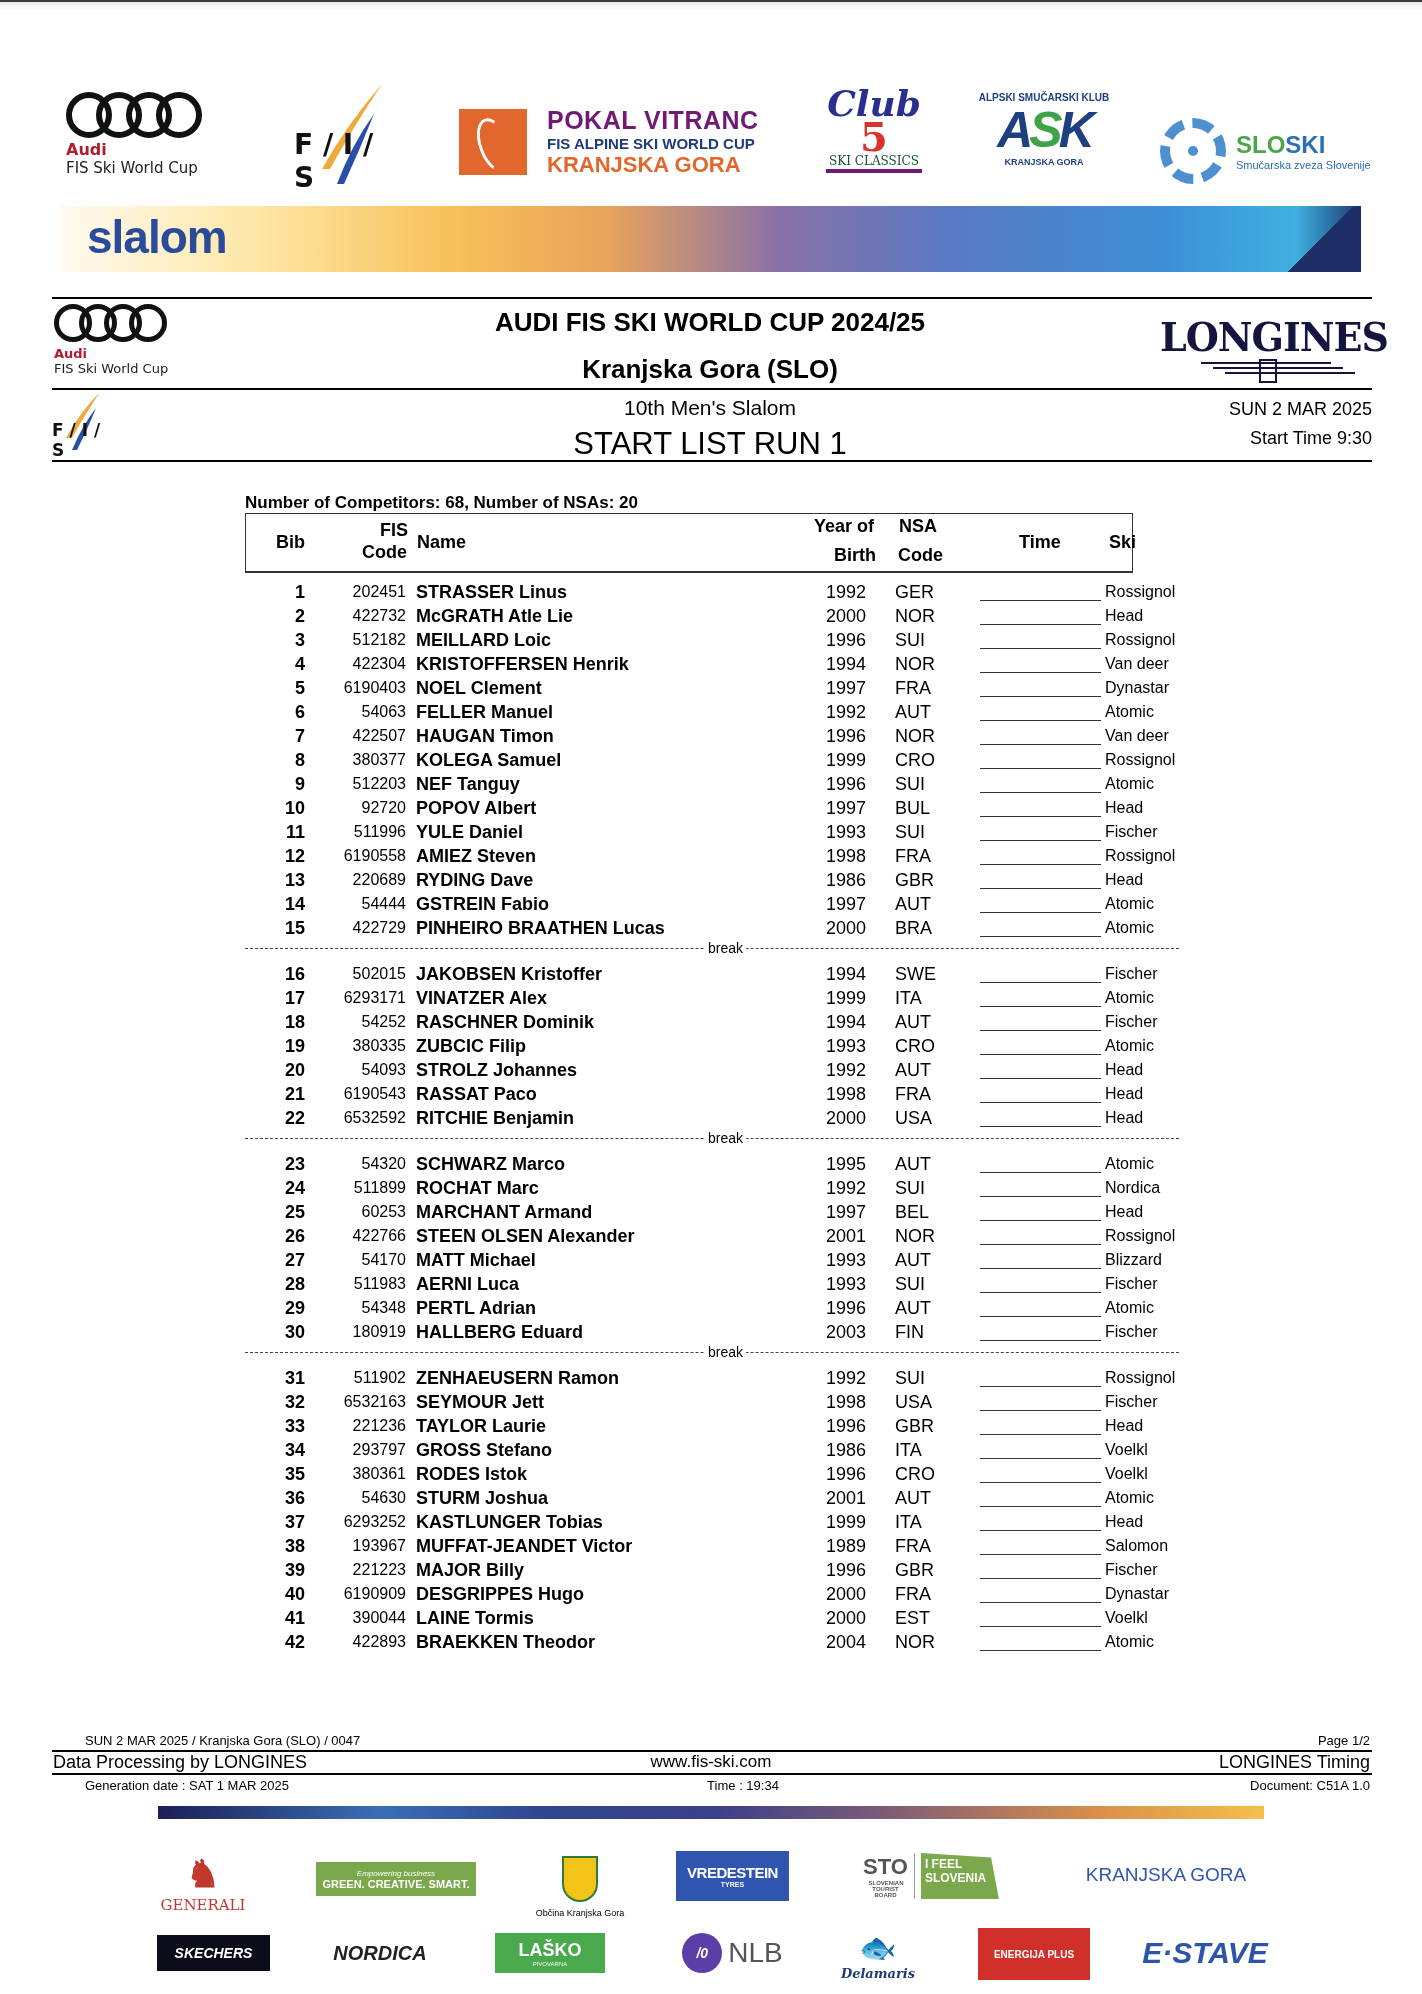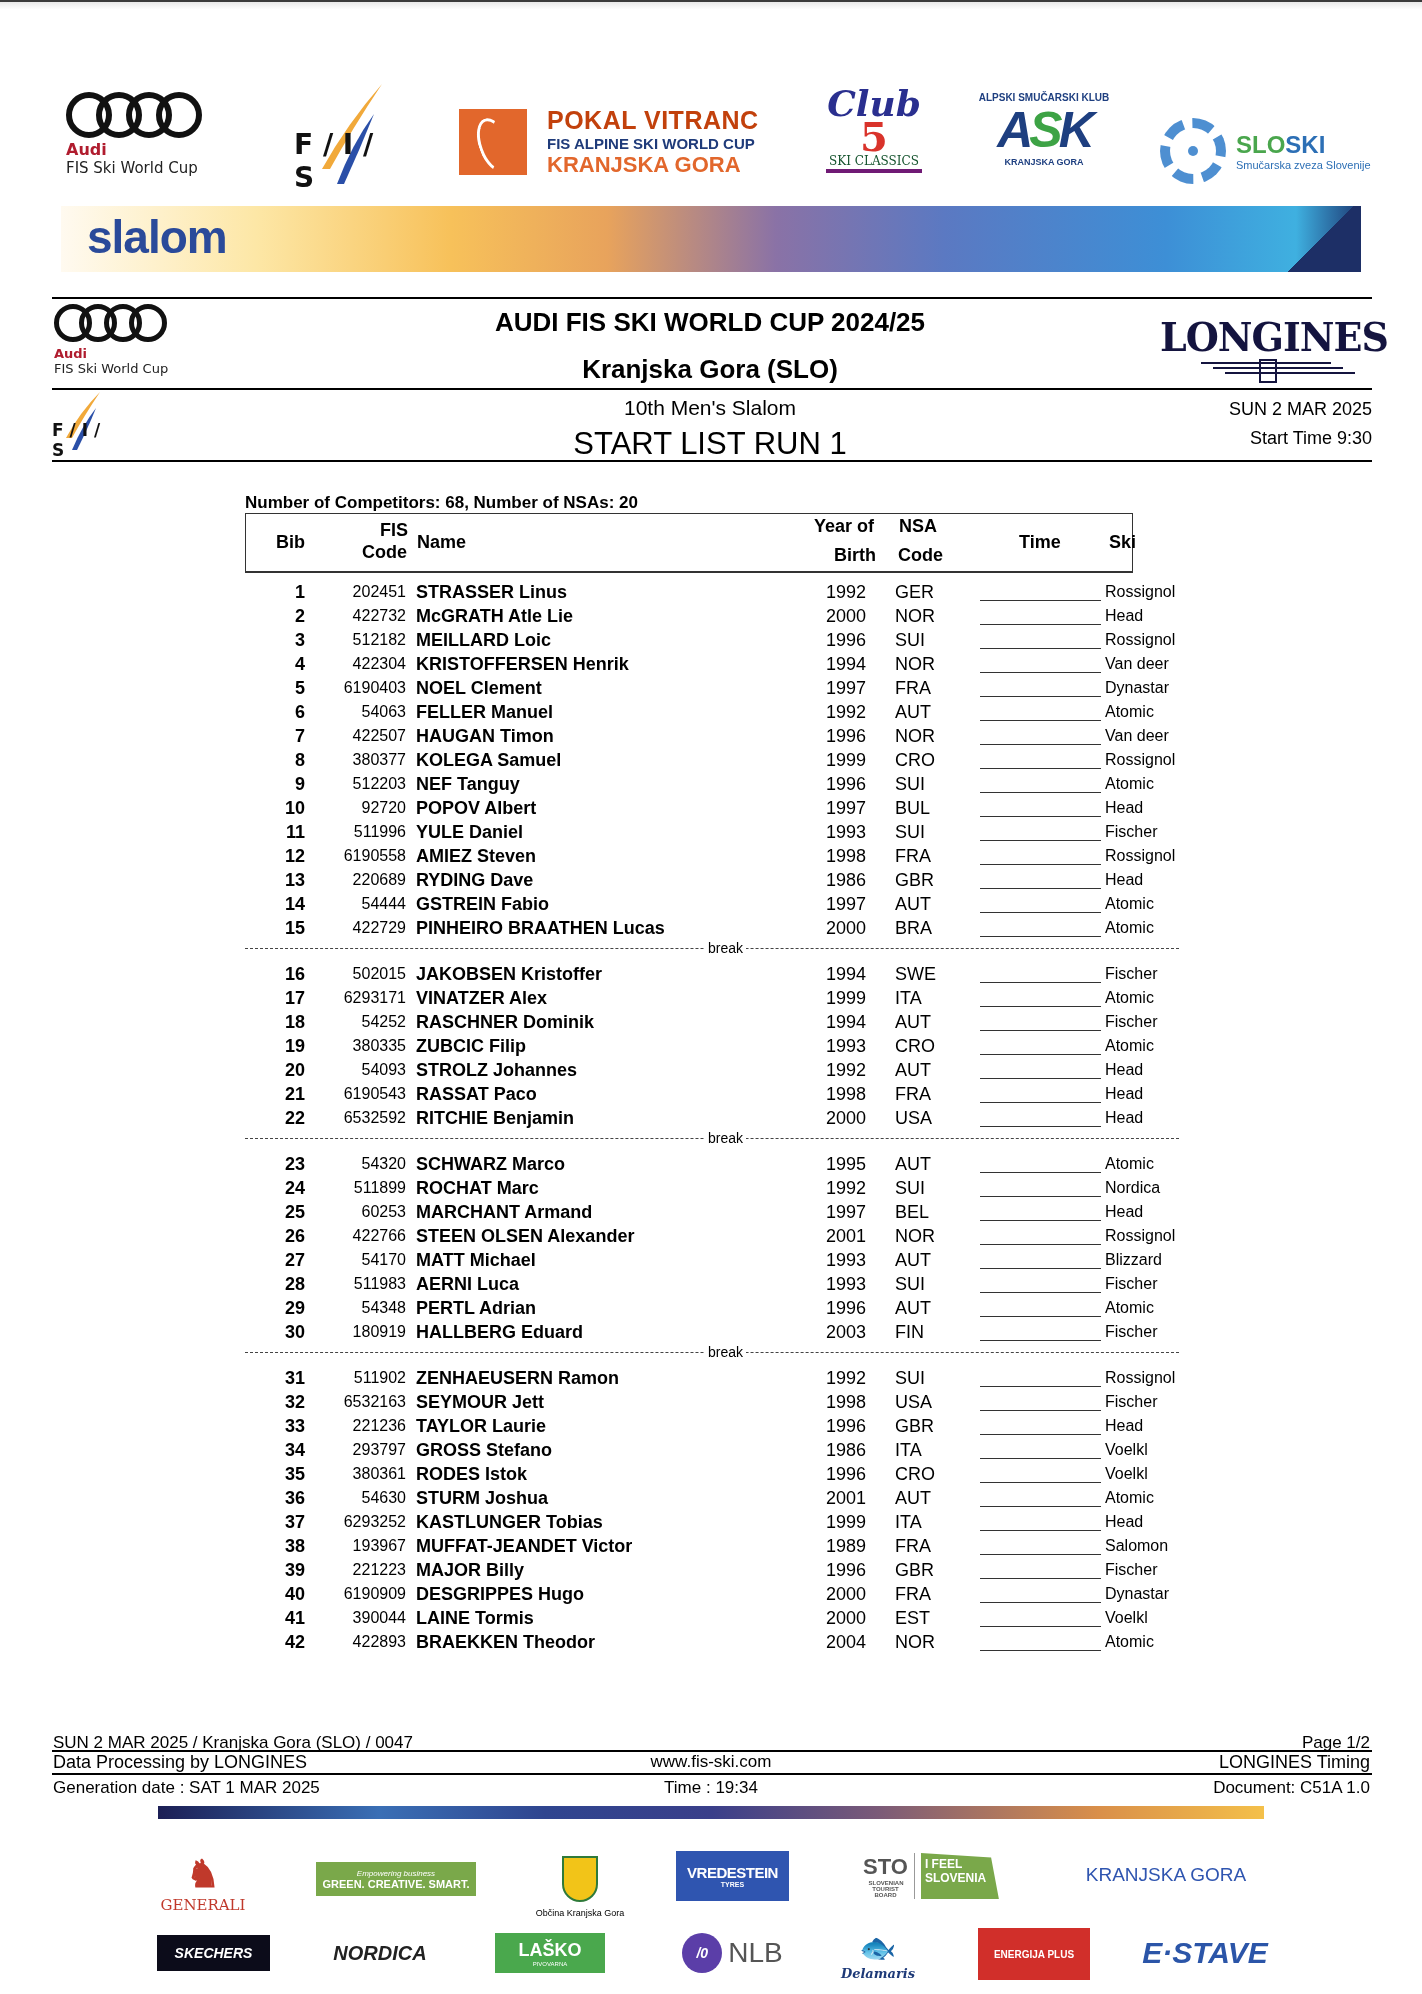--- a/index.html
+++ b/index.html
@@ -10,21 +10,21 @@
 
   
   .abs { position: absolute; }
   .audi-rings { display: flex; }
   .ring { width: 46px; height: 46px; border: 6px solid #111; border-radius: 50%; margin-right: -16px; }
   .audi-word { color: #b01c2e; font-weight: bold; font-size: 16px; font-family: "DejaVu Sans", sans-serif; }
   .audi-sub { color: #222; font-size: 15px; font-family: "DejaVu Sans", sans-serif; }
   .fis-logo { font-weight: bold; font-family: "DejaVu Sans", sans-serif; color: #111; }
   .pokal-box { width: 68px; height: 66px; background: #e2672c; position: relative; overflow: hidden; }
   .pokal-box::after { content: ""; position: absolute; left: 20px; top: 8px; width: 24px; height: 50px; border: 3px solid #fff; border-radius: 50%; border-right-color: transparent; border-bottom-color: transparent; transform: rotate(-20deg); }
-  .pokal-title { color: #c2410c; font-weight: bold; font-size: 25px; letter-spacing: 0.5px; }
+  .pokal-title { color: #701a75; font-weight: bold; font-size: 25px; letter-spacing: 0.5px; }
   .pokal-sub { color: #1f3b7a; font-weight: bold; font-size: 15px; }
   .pokal-bot { color: #e2672c; font-weight: bold; font-size: 22px; }
   .club5 { text-align: center; font-family: "DejaVu Serif", serif; }
   .club5 .c { color: #2a2f8f; font-style: italic; font-size: 36px; font-weight: bold; line-height: 34px; }
   .club5 .five { color: #d9332b; font-size: 40px; font-weight: bold; line-height: 34px; }
   .club5 .sc { font-size: 12px; color: #14532d; border-bottom: 4px solid #701a75; padding-bottom: 1px; }
   .ask { text-align: center; color: #1e3f80; font-weight: bold; }
   .ask .t { font-size: 10px; }
   .ask .m { font-size: 50px; line-height: 54px; font-style: italic; letter-spacing: -4px; }
   .ask .m span { color: #3da345; }
@@ -60,21 +60,21 @@
   .row .name { position: absolute; left: 171px; font-weight: bold; }
   .row .yob { position: absolute; left: 581px; width: 40px; text-align: right; }
   .row .nsa { position: absolute; left: 650px; }
   .row .time { position: absolute; left: 735px; top: 18px; width: 121px; height: 0; border-bottom: 1.6px solid #333; }
   .row .ski { position: absolute; left: 860px; font-size: 16px; top: 1px; }
   .brk { position: relative; height: 22px; }
   .brk .line { position: absolute; left: 0; right: 0; top: 6px; border-top: 1.4px dashed #444; }
   .brk .lbl { position: absolute; left: 460px; top: -2px; background: #fff; font-size: 14px; padding: 0 3px; }
 
   
-  .foot-s { position: absolute; font-size: 17px; }
+  .foot-s { position: absolute; font-size: 13px; margin-left: 32px; }
   .foot-m { position: absolute; font-size: 18px; }
   .bottom-band { position: absolute; left: 158px; top: 1806px; width: 1106px; height: 13px;
     background: linear-gradient(90deg, #1c1f55 0%, #3a6fb5 20%, #2f458f 35%, #3a3f8a 50%, #7a5a78 65%, #d98f4a 85%, #f4c04a 100%); }
   .spons { position: absolute; display: flex; align-items: center; justify-content: center; font-weight: bold; }
 </style>
 </head>
 <body>
 
 <div class="topbar"></div>
 <div class="topshade"></div>

